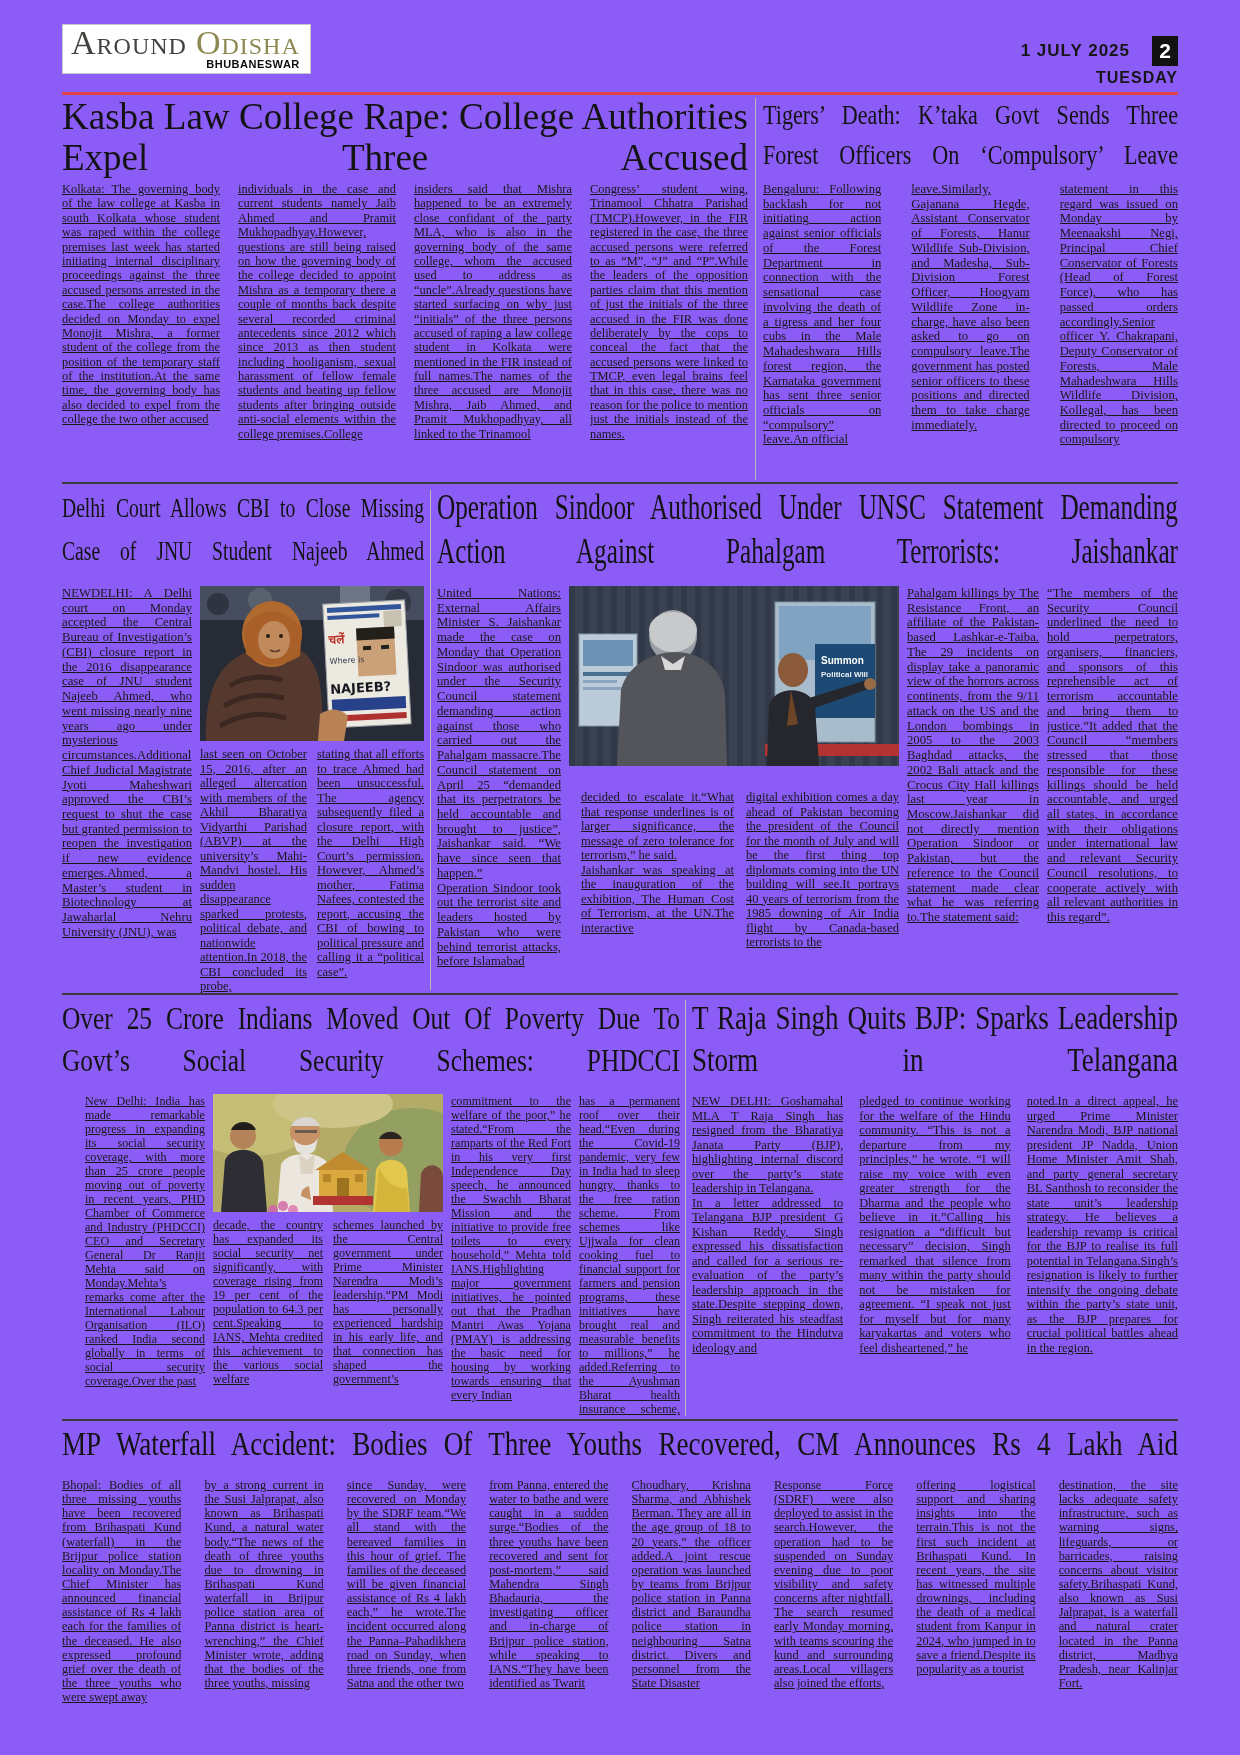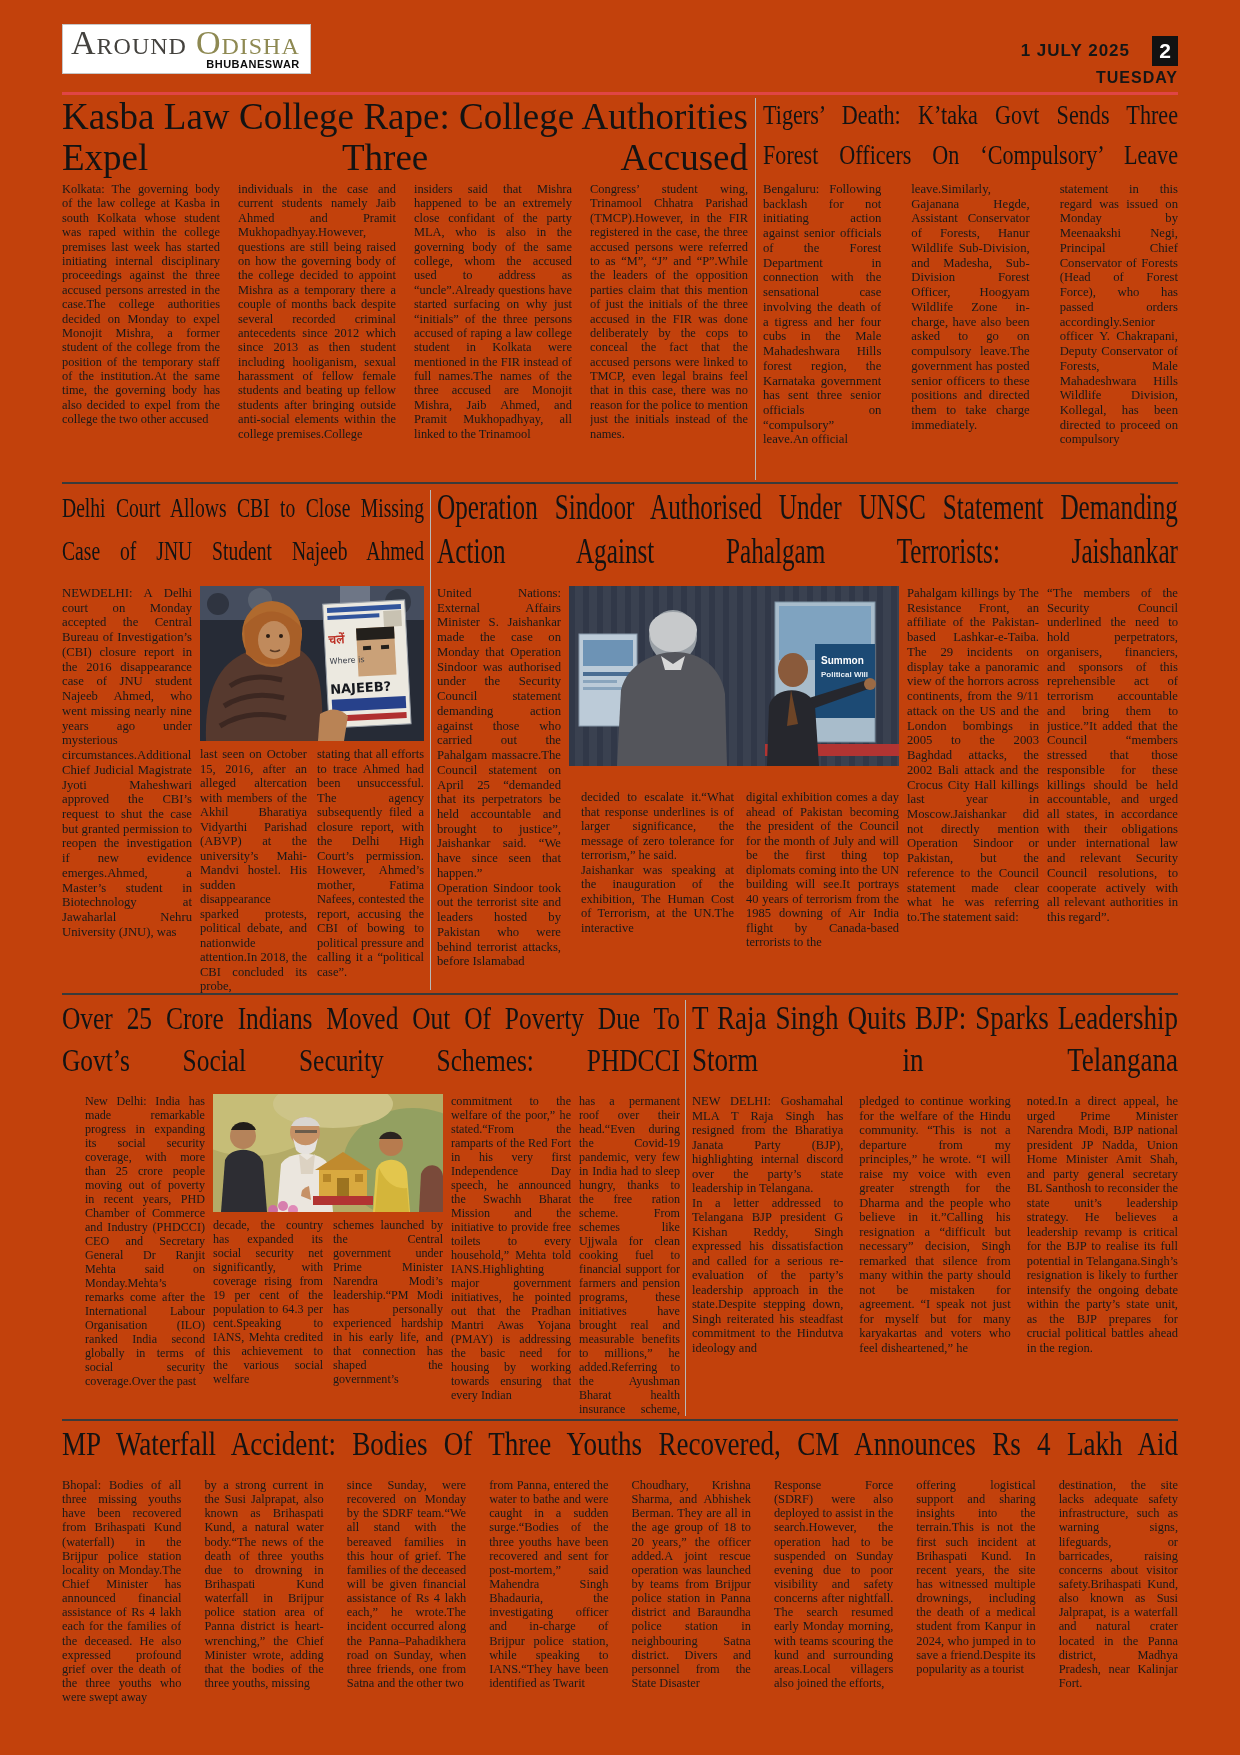--- a/index.html
+++ b/index.html
@@ -1,16 +1,16 @@
 <!DOCTYPE html>
 <html><head>
 <meta charset="utf-8">
 <style>
   html,body{margin:0;padding:0;background:#e9e9e9;}
-  .page{position:relative;width:1240px;height:1755px;margin:0 auto;background:#c2410c;
+  .page{position:relative;width:1240px;height:1755px;margin:0 auto;background:#8b5cf6;
         font-family:"Liberation Serif","DejaVu Serif",serif;color:#161616;overflow:hidden;}
 
   
   .masthead{position:absolute;left:62px;right:62px;top:24px;height:64px;display:flex;
             justify-content:space-between;align-items:flex-start;}
   .logo-box{border:1px solid #c6c6c6;background:#fff;padding:0 10px 3px 8px;}
   .logo-line{font-variant:small-caps;letter-spacing:1px;line-height:1.05;}
   .logo-around{font-size:34px;color:#44423e;}
   .logo-odisha{font-size:34px;color:#8e8952;margin-left:9px;}
   .logo-city{font-family:"Liberation Sans",sans-serif;font-weight:bold;font-size:11px;
@@ -49,21 +49,21 @@
   .hl-phdcci{font-size:31px;line-height:1.35;}
   .hl-raja{font-size:33px;line-height:1.27;}
   .hl-mp{font-size:33px;line-height:1.25;white-space:nowrap;}
   .hlbox{overflow:hidden;}
   #a-kasba .hlbox,#a-tigers .hlbox{height:86px;}
   #a-jnu .hlbox,#a-sindoor .hlbox{height:100px;}
   #a-phdcci .hlbox,#a-raja .hlbox{height:96px;}
   #a-mp .hlbox{height:50px;}
 
   .cols{display:flex;}
-  .bt{font-size:12.7px;line-height:1.16;text-align:justify;white-space:pre-line;color:#191919;}
+  .bt{font-size:12.7px;line-height:1.16;text-align:justify;white-space:pre-line;color:#191919;text-decoration:underline;}
   .col{overflow:hidden;}
   #a-kasba .cols{gap:18px;} #a-kasba .col{flex:1;height:298px;font-size:12.4px;}
   #a-tigers .cols{gap:30px;} #a-tigers .col{flex:1;height:298px;}
   .body2{display:flex;gap:8px;height:406px;}
   .jnu-c1{width:130px;height:406px;}
   .jnu-blk{width:224px;display:flex;flex-direction:column;gap:6px;}
   .jnu-subs{display:flex;gap:10px;flex:1;} .jnu-subs .col{flex:1;font-size:12.5px;}
   .ph{display:block;flex:none;}
   .ph-jnu{width:224px;height:155px;}
   .sin-c1{width:124px;height:406px;}

